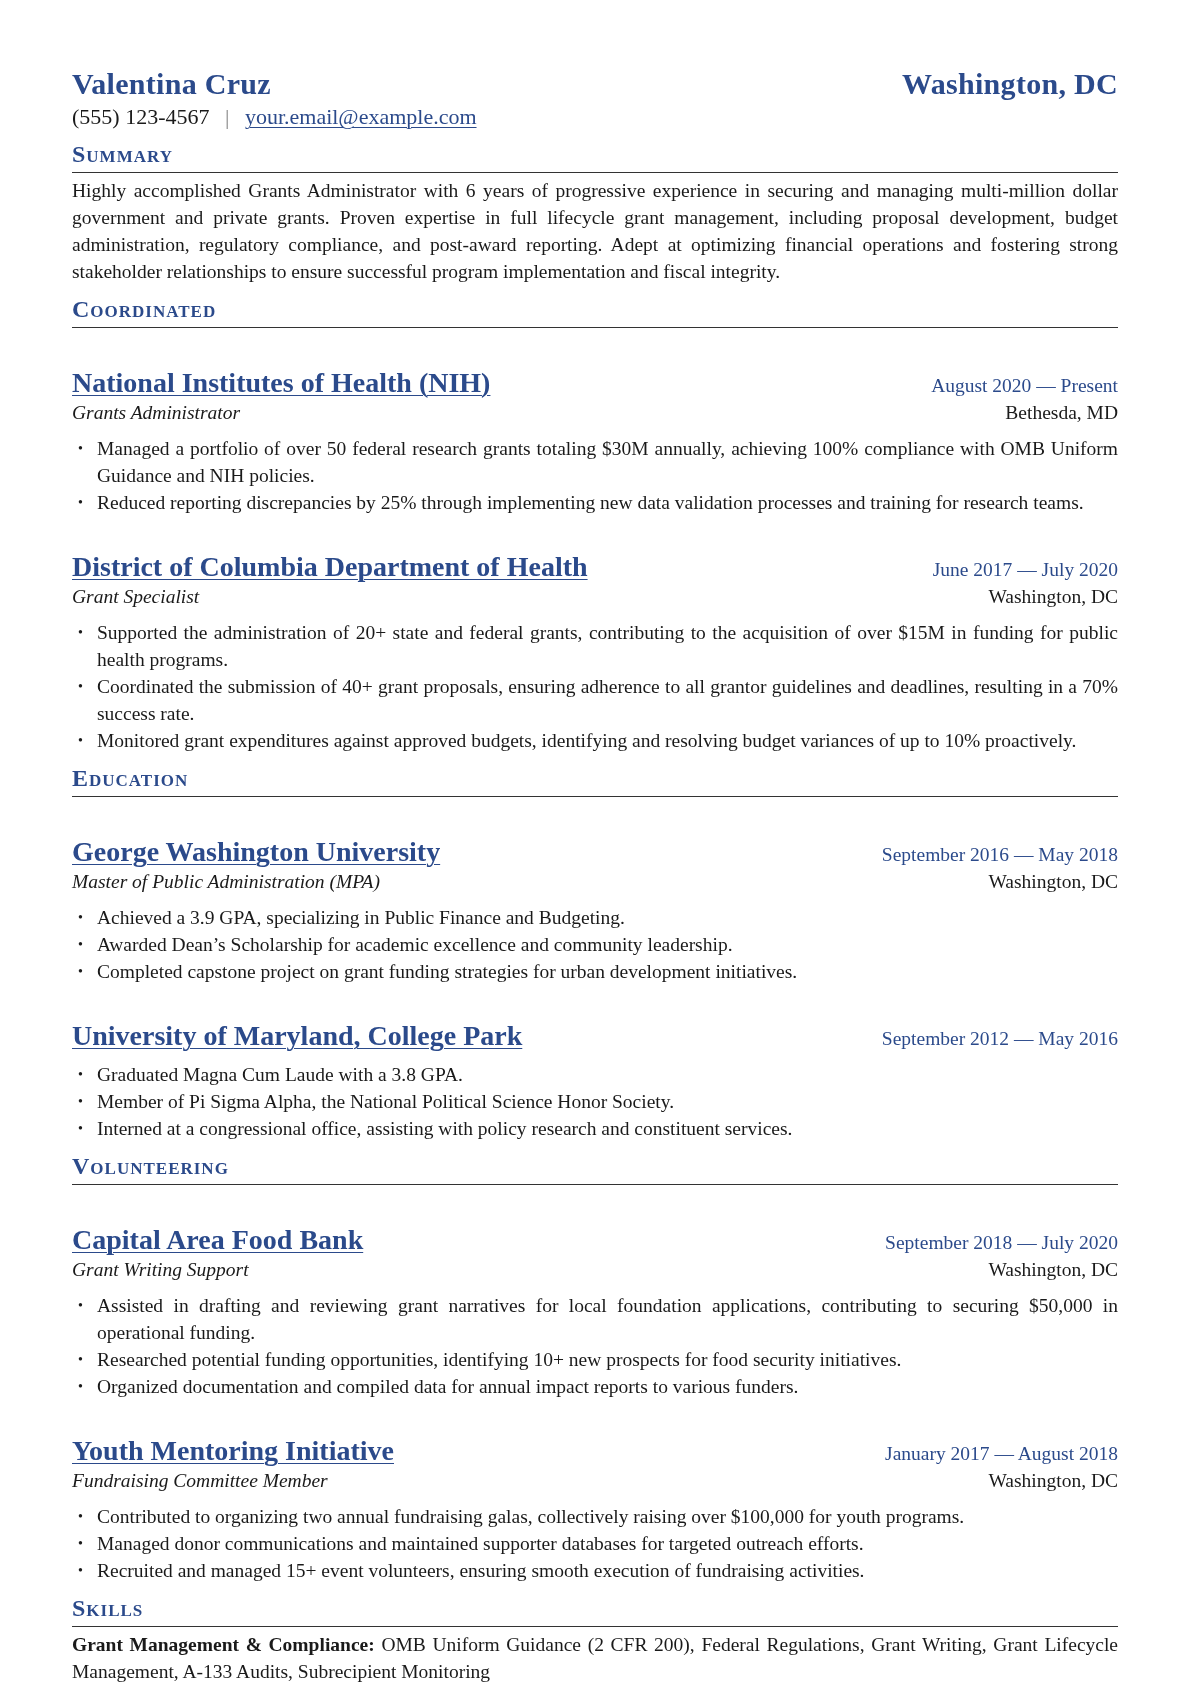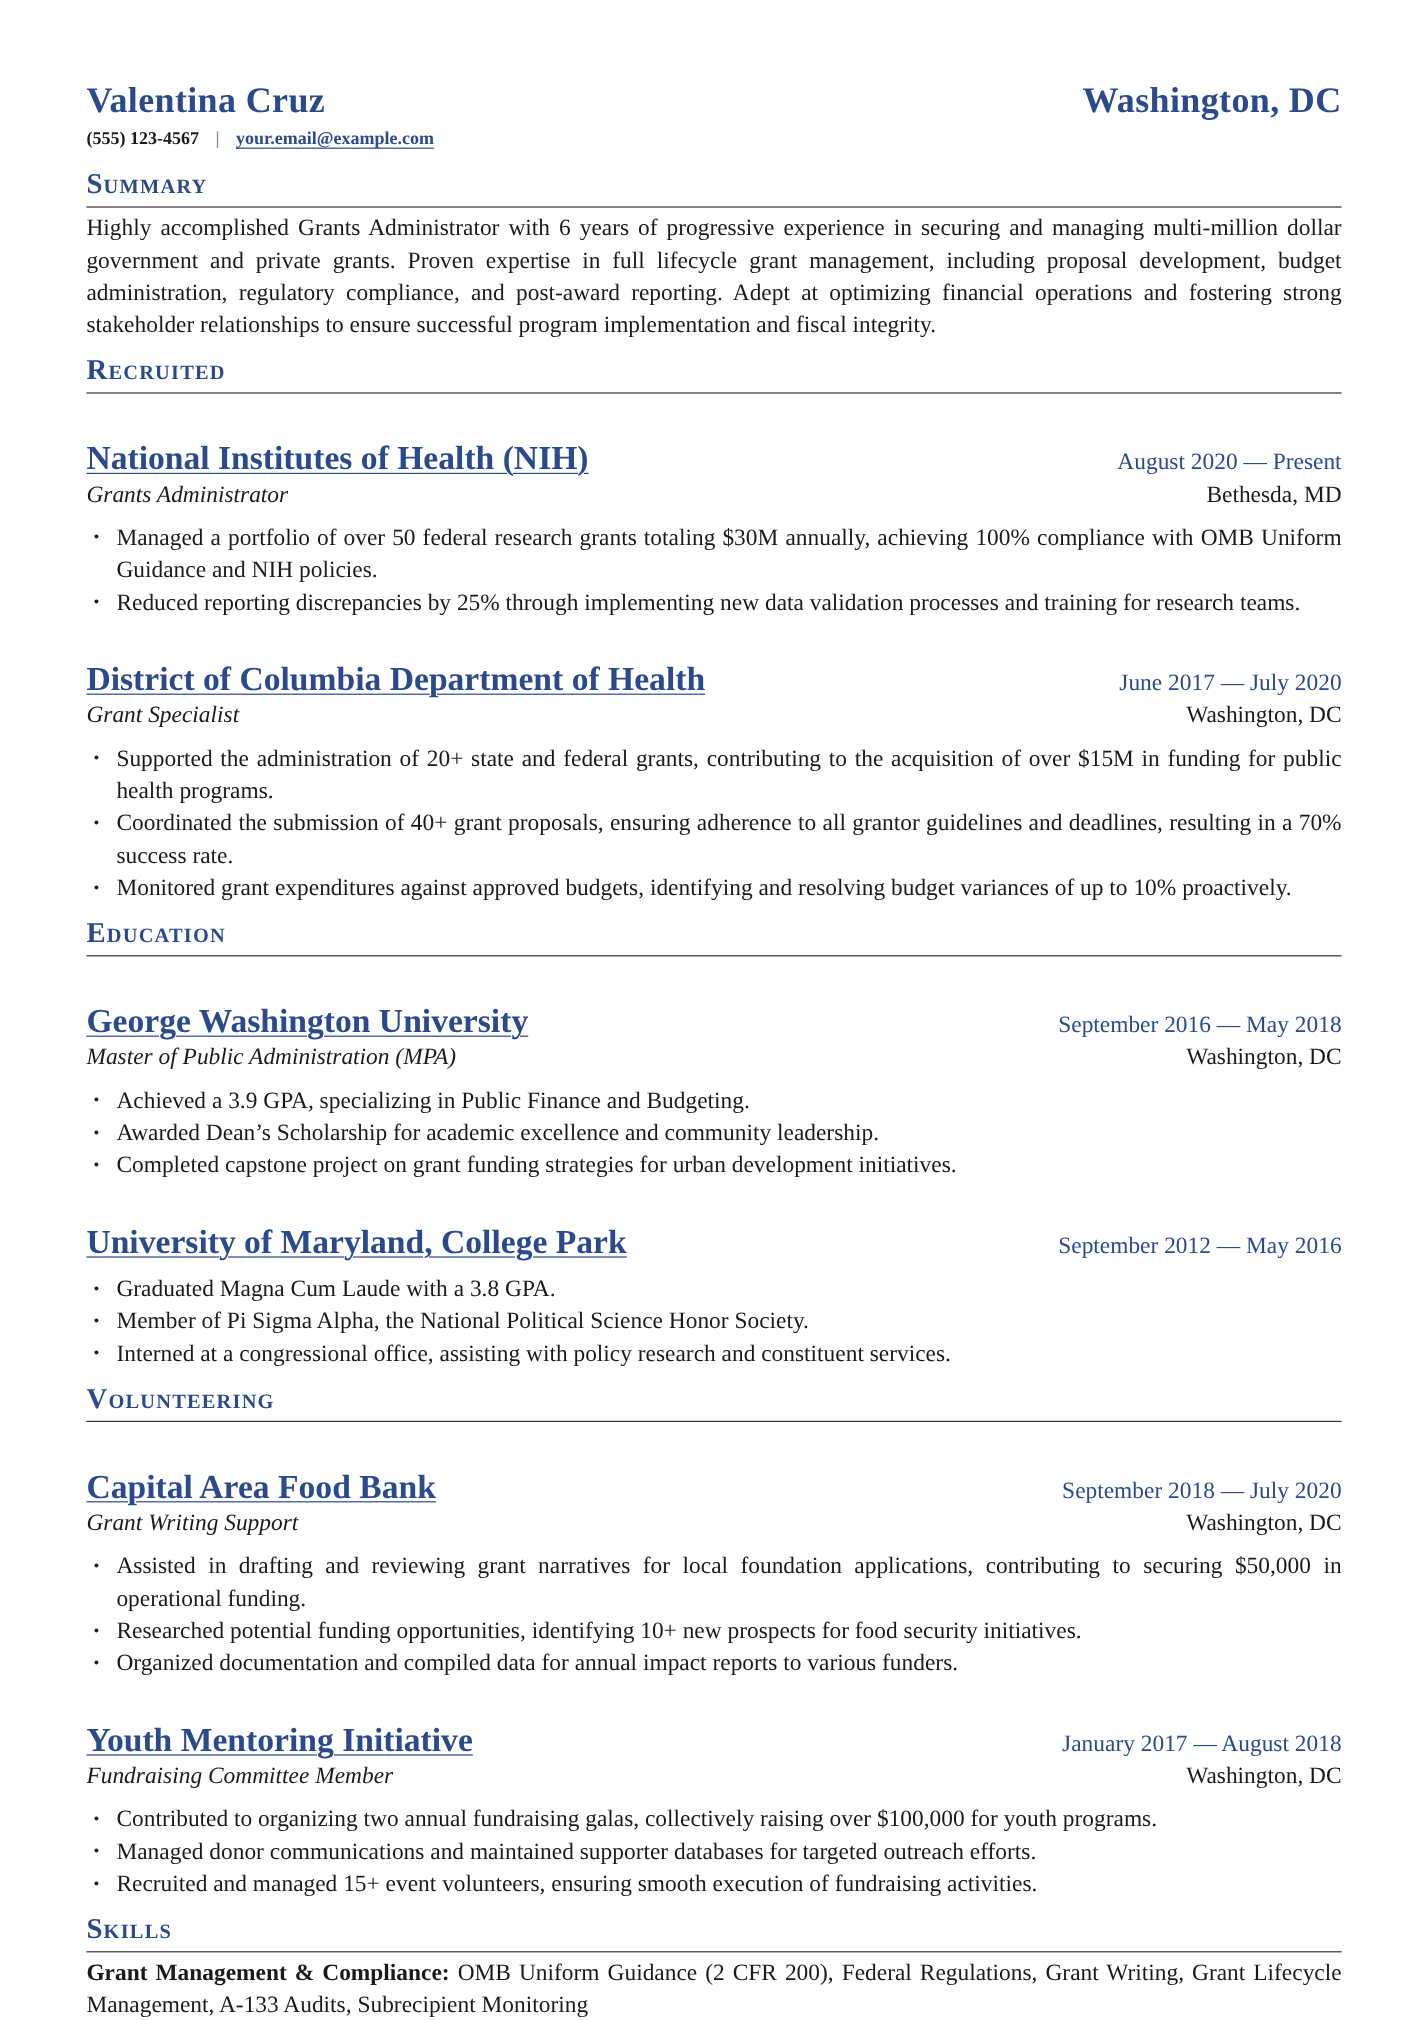--- a/index.html
+++ b/index.html
@@ -28,22 +28,21 @@
     .name, .header-location {
       font-size: 30px;
       font-weight: bold;
       color: #2b4a8b;
       line-height: 36px;
       letter-spacing: 0.3px;
     }
     .contact-row {
       margin-top: 1px;
       height: 27px;
-      font-size: 15px;
-      font-weight: bold;
+      font-size: 22px;
     }
     .contact-sep { color: #888; margin: 0 10px; }
     .email-link { color: #2b4a8b; text-decoration: underline; text-decoration-thickness: 1px; text-underline-offset: 3px; }
 
     .section { margin-top: 0; }
     .section-heading {
       font-size: 24px;
       font-weight: bold;
       color: #2b4a8b;
       font-variant: small-caps;
@@ -116,21 +115,21 @@
     <span class="contact-sep">|</span>
     <a class="email-link">your.email@example.com</a>
   </div>
 
   <div class="section">
     <div class="section-heading">Summary</div>
     <p class="summary-text">Highly accomplished Grants Administrator with 6 years of progressive experience in securing and managing multi-million dollar government and private grants. Proven expertise in full lifecycle grant management, including proposal development, budget administration, regulatory compliance, and post-award reporting. Adept at optimizing financial operations and fostering strong stakeholder relationships to ensure successful program implementation and fiscal integrity.</p>
   </div>
 
   <div class="section">
-    <div class="section-heading">Recruited</div>
+    <div class="section-heading">Coordinated</div>
     <div id="experience-entries">
         <div class="entry">
           <div class="entry-row">
             <a class="org-title">National Institutes of Health (NIH)</a>
             <span class="entry-dates">August 2020 — Present</span>
           </div>
           <div class="entry-row">
             <span class="entry-role">Grants Administrator</span>
             <span class="entry-location">Bethesda, MD</span>
           </div>

